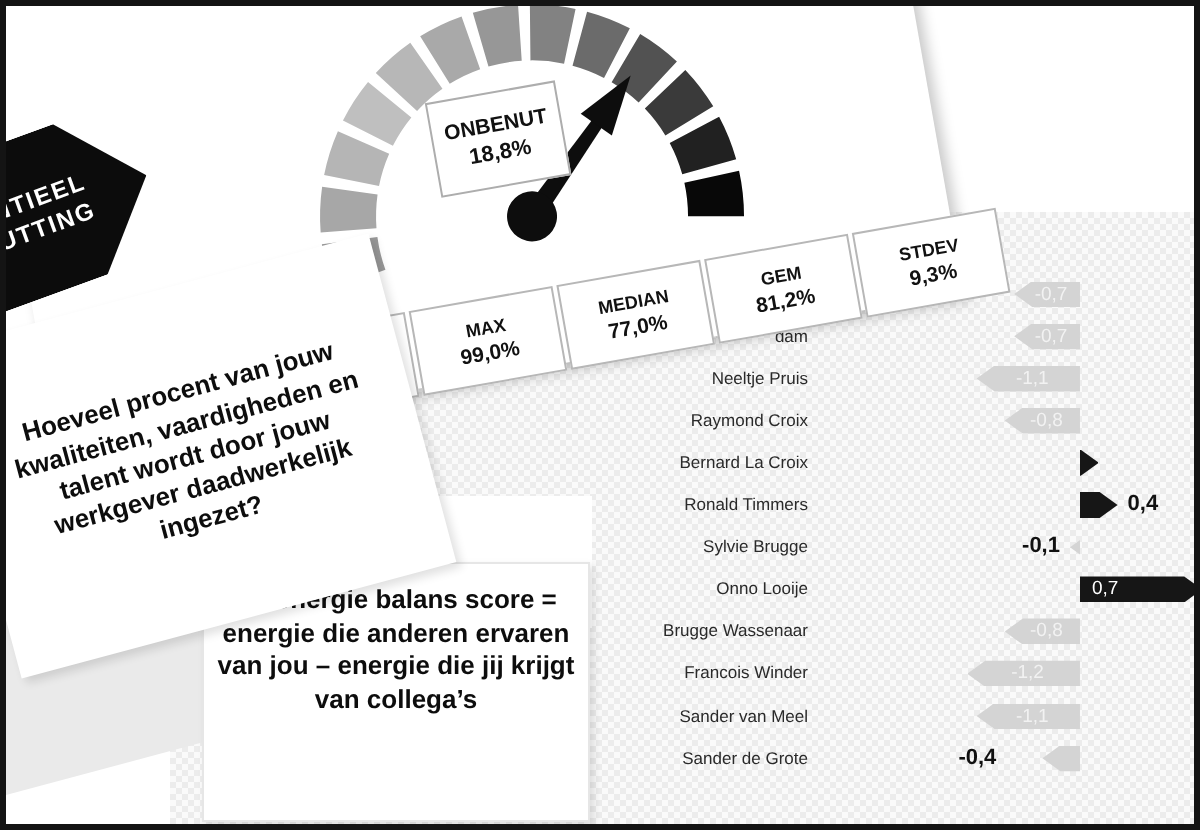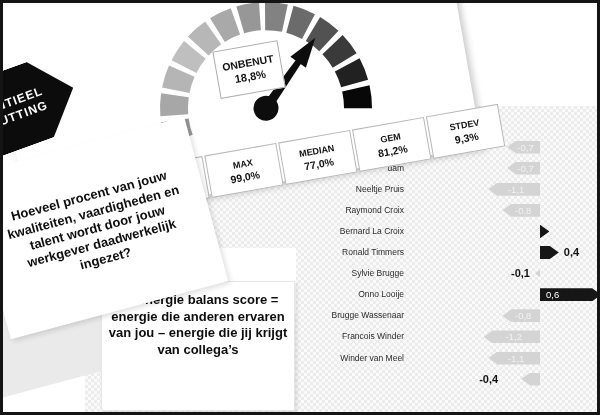--- a/index.html
+++ b/index.html
@@ -154,35 +154,36 @@
         <div class="v-out" style="color: rgb(17, 17, 17); left: 244.8px;">0,4</div>
       </div>
       <div class="row" style="top: 260.1px;">
         <div class="name">Sylvie Brugge</div>
         <div class="bar neg" style="width: 5px; left: 216px; background: rgb(212, 212, 212);"></div>
         <div class="v-out" style="color: rgb(17, 17, 17); left: 174px; width: 37px; text-align: right;">-0,1</div>
       </div>
       <div class="row" style="top: 281.2px;">
         <div class="name">Onno Looije</div>
         <div class="bar pos" style="width: 61.1px; left: 221px; background: rgb(22, 22, 22);"></div>
-        <div class="v-in" style="color: rgb(255, 255, 255); left: 227px; width: 26px; text-align: left;">0,6</div>
+        <div class="v-in" style="color: rgb(255, 255, 255); left: 227px; width: 26px; text-align: left;">0,7</div>
       </div>
       <div class="row" style="top: 302.3px;">
         <div class="name">Brugge Wassenaar</div>
         <div class="bar neg" style="width: 37.6px; left: 183.4px; background: rgb(212, 212, 212);"></div>
         <div class="v-in" style="color: rgb(242, 242, 242); left: 189.4px; width: 29.6px;">-0,8</div>
       </div>
       <div class="row" style="top: 323.4px;">
         <div class="name">Francois Winder</div>
         <div class="bar neg" style="width: 56.4px; left: 164.6px; background: rgb(212, 212, 212);"></div>
         <div class="v-in" style="color: rgb(242, 242, 242); left: 170.6px; width: 48.4px;">-1,2</div>
       </div>
       <div class="row" style="top: 344.5px;">
-        <div class="name">Winder van Meel</div>
+        <div class="name">Sander van Meel</div>
         <div class="bar neg" style="width: 51.7px; left: 169.3px; background: rgb(212, 212, 212);"></div>
         <div class="v-in" style="color: rgb(242, 242, 242); left: 175.3px; width: 43.7px;">-1,1</div>
       </div>
       <div class="row" style="top: 365.6px;">
+        <div class="name">Sander de Grote</div>
         <div class="bar neg" style="width: 18.8px; left: 202.2px; background: rgb(212, 212, 212);"></div>
         <div class="v-out" style="color: rgb(17, 17, 17); left: 160.2px; width: 37px; text-align: left;">-0,4</div>
       </div>
     </div>
 </div>
 
 </body></html>

